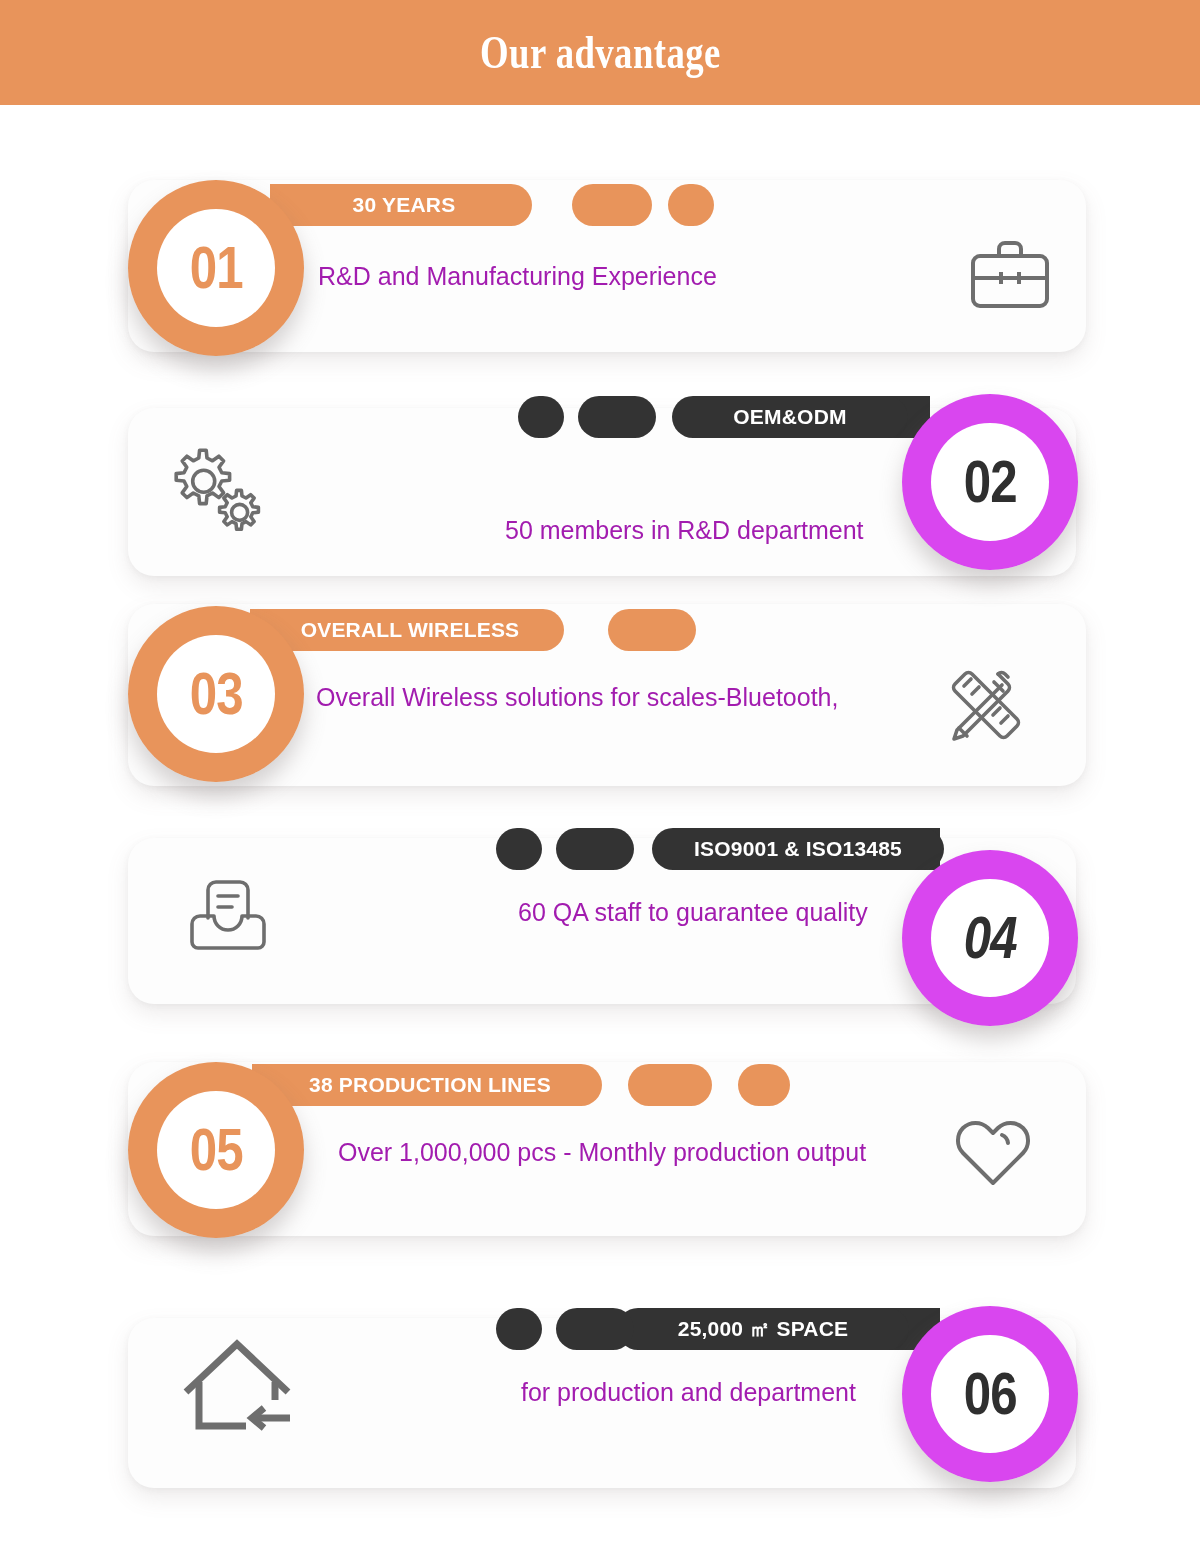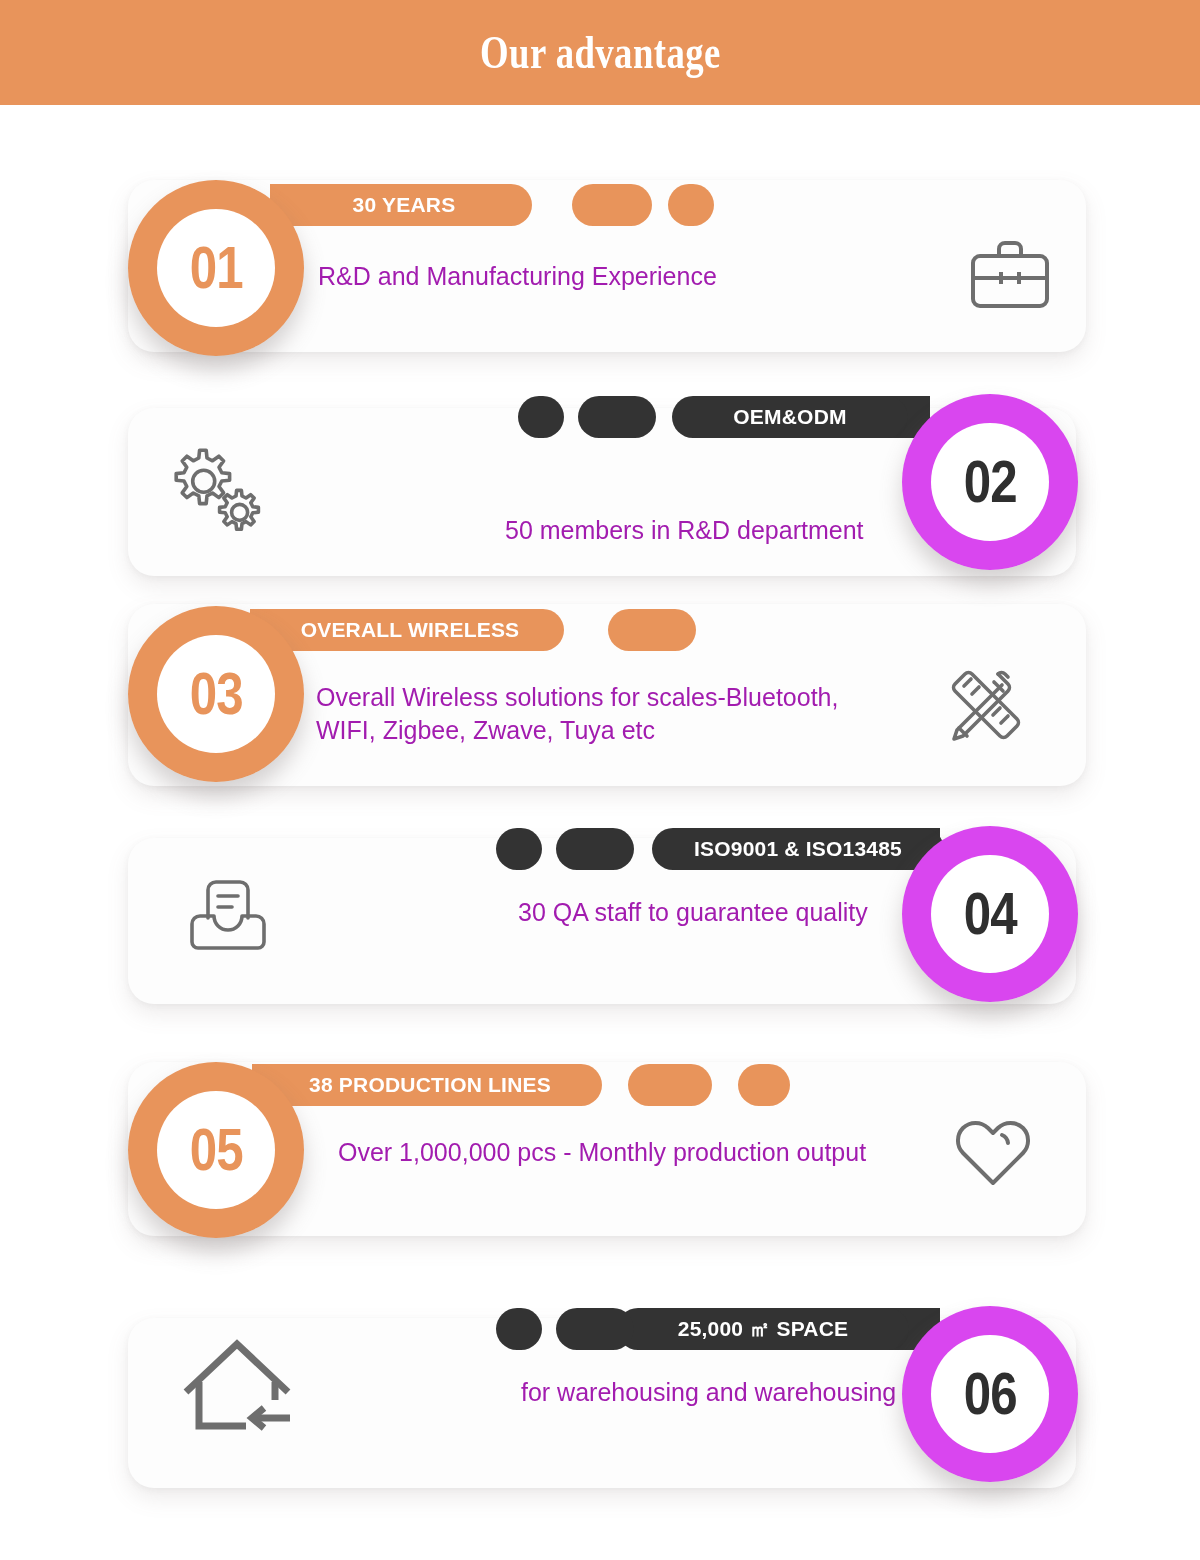--- a/index.html
+++ b/index.html
@@ -175,21 +175,21 @@
   #card3 { top: 604px; height: 182px; }
   #ring3 { left: 128px; top: 606px; }
   #pill3 { left: 256px; top: 609px; width: 308px; }
   #conn3 { left: 250px; top: 609px; width: 50px; }
   #deco3a{ left: 608px; top: 609px; width: 88px; }
   #desc3 { left: 316px; top: 681px; }
   #icon3 { left: 938px; top: 660px; }
 
   
   #card4 { top: 838px; height: 166px; }
-  #ring4 { left: 902px; top: 826px; }
+  #ring4 { left: 902px; top: 850px; font-style: italic; }
   #pill4 { left: 652px; top: 828px; width: 292px; }
   #conn4 { left: 880px; top: 828px; width: 60px; }
   #deco4a{ left: 496px; top: 828px; width: 46px; }
   #deco4b{ left: 556px; top: 828px; width: 78px; }
   #desc4 { left: 518px; top: 896px; }
   #icon4 { left: 186px; top: 876px; }
 
   
   #card5 { top: 1062px; height: 174px; }
   #ring5 { left: 128px; top: 1062px; }
@@ -283,21 +283,20 @@
   <div class="deco deco-orange" id="deco3a"></div>
 
   <div class="ring ring-orange" id="ring3">
     <div class="ring-inner">
       <span class="ring-num num-orange">03</span>
     </div>
   </div>
 
   <div class="desc" id="desc3">
     <div>Overall Wireless solutions for scales-Bluetooth,</div>
-    <div>WIFI, Zigbee, Zwave, Tuya etc</div>
   </div>
 
   <div class="icon" id="icon3">
     <svg width="94" height="92" viewBox="0 0 94 92">
       <g fill="none" stroke="#6e6e6e" stroke-width="3.6" stroke-linejoin="round" stroke-linecap="round">
 
         <path d="M17 24 L27 14 a5 5 0 0 1 7 0 L79 59 a5 5 0 0 1 0 7 L69 76 a5 5 0 0 1 -7 0 L17 31 a5 5 0 0 1 0 -7 z"></path>
         <line x1="26" y1="26" x2="33" y2="19"></line>
         <line x1="34" y1="34" x2="41" y2="27"></line>
         <line x1="55" y1="55" x2="62" y2="48"></line>
@@ -319,21 +318,21 @@
   </div>
   <div class="deco deco-dark" id="deco4a"></div>
   <div class="deco deco-dark" id="deco4b"></div>
 
   <div class="ring ring-dark" id="ring4">
     <div class="ring-inner">
       <span class="ring-num num-dark">04</span>
     </div>
   </div>
 
-  <div class="desc" id="desc4">30 QA staff to guarantee quality</div>
+  <div class="desc" id="desc4">60 QA staff to guarantee quality</div>
 
   <div class="icon" id="icon4">
     <svg width="84" height="76" viewBox="0 0 84 76">
       <g fill="none" stroke="#6e6e6e" stroke-width="3.6" stroke-linejoin="round" stroke-linecap="round">
         <path d="M22 42 V14 a8 8 0 0 1 8 -8 h24 a8 8 0 0 1 8 8 v28"></path>
         <line x1="32" y1="20" x2="52" y2="20"></line>
         <line x1="32" y1="31" x2="46" y2="31"></line>
         <path d="M6 66 V48 a8 8 0 0 1 8 -8 h14 a14 14 0 0 0 28 0 h14 a8 8 0 0 1 8 8 v18 a6 6 0 0 1 -6 6 H12 a6 6 0 0 1 -6 -6 z"></path>
       </g>
     </svg>
@@ -373,21 +372,21 @@
   </div>
   <div class="deco deco-dark" id="deco6a"></div>
   <div class="deco deco-dark" id="deco6b"></div>
 
   <div class="ring ring-dark" id="ring6">
     <div class="ring-inner">
       <span class="ring-num num-dark">06</span>
     </div>
   </div>
 
-  <div class="desc" id="desc6">for warehousing and warehousing</div>
+  <div class="desc" id="desc6">for production and department</div>
 
   <div class="icon" id="icon6">
     <svg width="126" height="110" viewBox="0 0 126 110">
       <g fill="none" stroke="#6e6e6e" stroke-width="7" stroke-linejoin="miter" stroke-linecap="butt">
         <polyline points="6,62 57,14 108,62"></polyline>
         <polyline points="19,52 19,96 66,96"></polyline>
         <polyline points="95,52 95,70"></polyline>
         <line x1="110" y1="88" x2="72" y2="88"></line>
         <polyline points="84,78 72,88 84,98"></polyline>
       </g>

